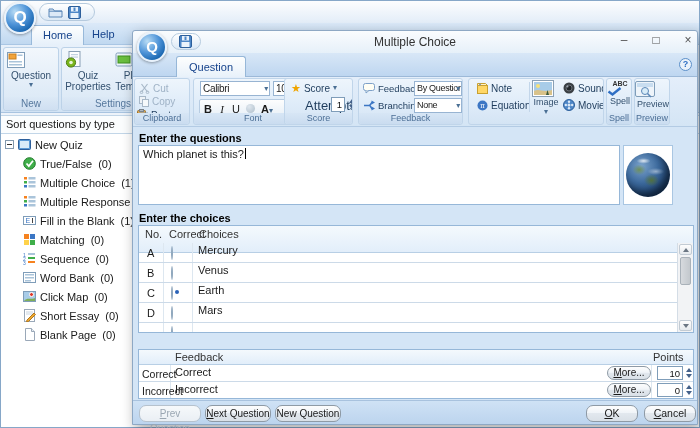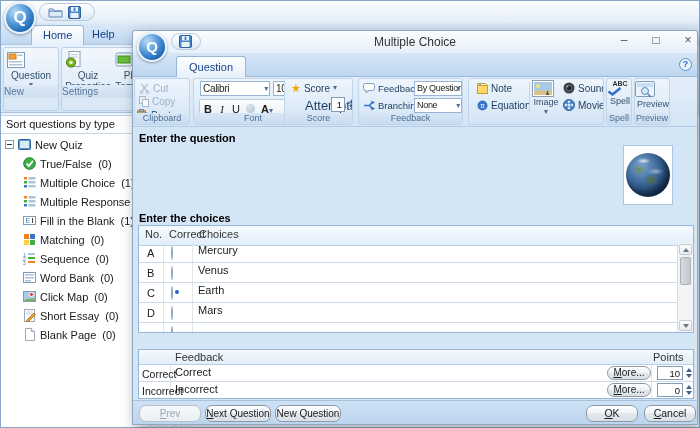--- a/index.html
+++ b/index.html
@@ -10,21 +10,21 @@
 
 #mw{position:absolute;inset:0;background:#edf3fa;border:1px solid #86a7c8}
 .titlestrip{position:absolute;left:0;top:0;right:0;height:22px;background:linear-gradient(#fcfdfe,#e3edf8)}
 .qlogo{position:absolute;border-radius:50%;background:radial-gradient(circle at 32% 28%,#b8dcf5 0%,#4f94d8 45%,#1663ad 80%,#0f4f90 100%);border:2px solid #e9f2fb;box-shadow:0 1px 3px rgba(0,0,0,.35);color:#fff;font-weight:bold;text-align:center;z-index:6}
 .qat{position:absolute;border:1px solid #b5cade;border-radius:9px;background:linear-gradient(#ffffff,#dce9f6);display:flex;align-items:center;gap:5px;padding:0 8px}
 .tabrow{position:absolute;left:0;right:0;height:22px;background:linear-gradient(#dbe9f8,#c0d8f0);border-bottom:1px solid #a9c6e4}
 .tab{position:absolute;top:2px;height:20px;line-height:19px;padding:0 11px;color:#15428b;border-radius:3px 3px 0 0}
 .tab.active{background:linear-gradient(#fdfefe,#e6f0fa);border:1px solid #98b9da;border-bottom:none}
 .ribbon{position:absolute;left:0;top:44px;right:0;height:68px;background:linear-gradient(#e7f0fa,#d2e3f4);border-bottom:1px solid #a9c4e0}
 .rgroup{position:absolute;top:2px;height:64px;border:1px solid #bcd2e8;border-radius:3px;background:linear-gradient(#f2f7fc,#e2edf8 60%,#d8e7f5)}
-.rglabel{position:absolute;left:0;right:0;bottom:12px;height:13px;font-size:10px;color:#57799e;text-align:left;line-height:13px;background:linear-gradient(#dce9f6,#cfdff1);border-radius:0 0 3px 3px}
+.rglabel{position:absolute;left:0;right:0;bottom:0;height:13px;font-size:10px;color:#57799e;text-align:center;line-height:13px;background:linear-gradient(#dce9f6,#cfdff1);border-radius:0 0 3px 3px}
 .bigbtn{position:absolute;text-align:center;color:#33506e;font-size:10px;line-height:11px;cursor:default}
 .bigbtn>*{margin:0 auto}
 .caret{font-size:8px;color:#4a6f94;line-height:8px}
 .sortbar{position:absolute;left:0;top:114px;right:0;height:19px;background:#fbfdfe;border-top:1px solid #c2d6e8;border-bottom:1px solid #c2d6e8;line-height:17px;padding-left:5px}
 .tree{position:absolute;left:0;top:133px;right:0;bottom:0;background:#fff}
 .titem{position:absolute;height:17px;display:flex;align-items:center;gap:4px;white-space:nowrap}
 .expand{width:9px;height:9px;border:1px solid #8399ad;background:#fff;position:relative}
 .expand::after{content:"";position:absolute;left:1px;right:1px;top:3px;height:1px;background:#333}
 .tcount{margin-left:2px}
 
@@ -467,28 +467,31 @@
               <rect x="2" y="2" width="16" height="4" fill="#c8ddf0"></rect>
               <circle cx="10" cy="10" r="3.5" fill="#d8ecf8" stroke="#5b87b8"></circle>
               <path d="M12.5 12.5 L16 16" stroke="#5b87b8" stroke-width="1.5"></path>
             </svg></span>
         <div>Preview</div>
       </div>
       <div class="dglabel">Preview</div>
     </div>
   </div>
 
-  <div class="seclabel" style="left:6px;top:101px">Enter the question</div>
+  <div class="seclabel" style="left:6px;top:101px">Enter the questions</div>
+  <div class="whitebox" style="left:5px;top:114px;width:482px;height:60px;padding:2px 4px">
+    <span>Which planet is this?</span><span style="display:inline-block;width:1px;height:11px;background:#000;vertical-align:-1px;margin-left:1px"></span>
+  </div>
   <div class="whitebox" style="left:490px;top:114px;width:50px;height:60px;border-color:#a9c6e2">
     <div class="earth"></div>
   </div>
 
   <div class="seclabel" style="left:6px;top:181px">Enter the choices</div>
   <div class="whitebox" style="left:5px;top:194px;width:556px;height:108px;overflow:hidden">
-    <div class="tblhead" style="height:20px;line-height:16px">
+    <div class="tblhead" style="height:27px;line-height:16px">
       <span class="abs" style="left:6px">No.</span>
       <span class="abs" style="left:30px">Correct</span>
       <span class="abs" style="left:60px">Choices</span>
     </div>
     <div class="vline" style="left:24px;top:17px;bottom:0"></div>
     <div class="vline" style="left:53px;top:17px;bottom:0"></div>
 
     <div class="abs" style="left:0;top:17px;width:538px;height:20px;border-bottom:1px solid #ccdae8">
       <span class="abs" style="left:8px;top:4px">A</span>
       <span class="radio abs" style="left:32px;top:4px"></span>

